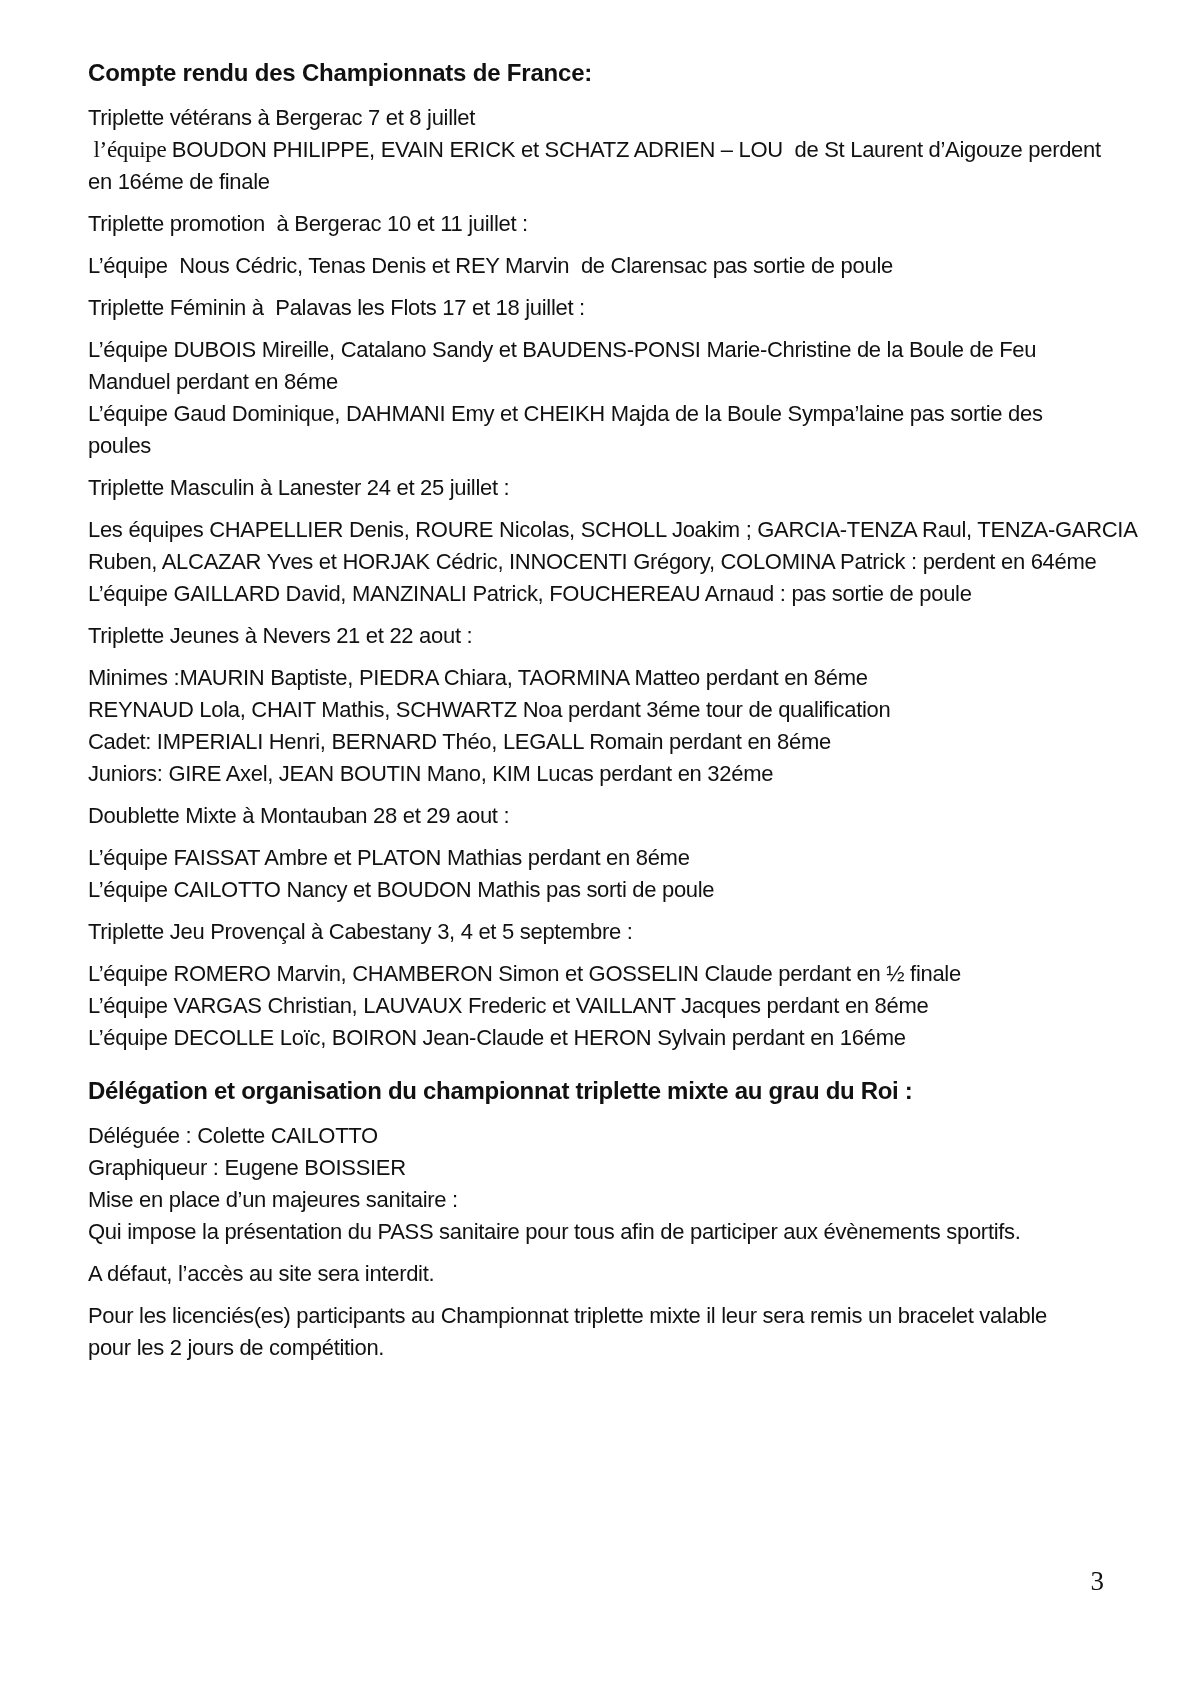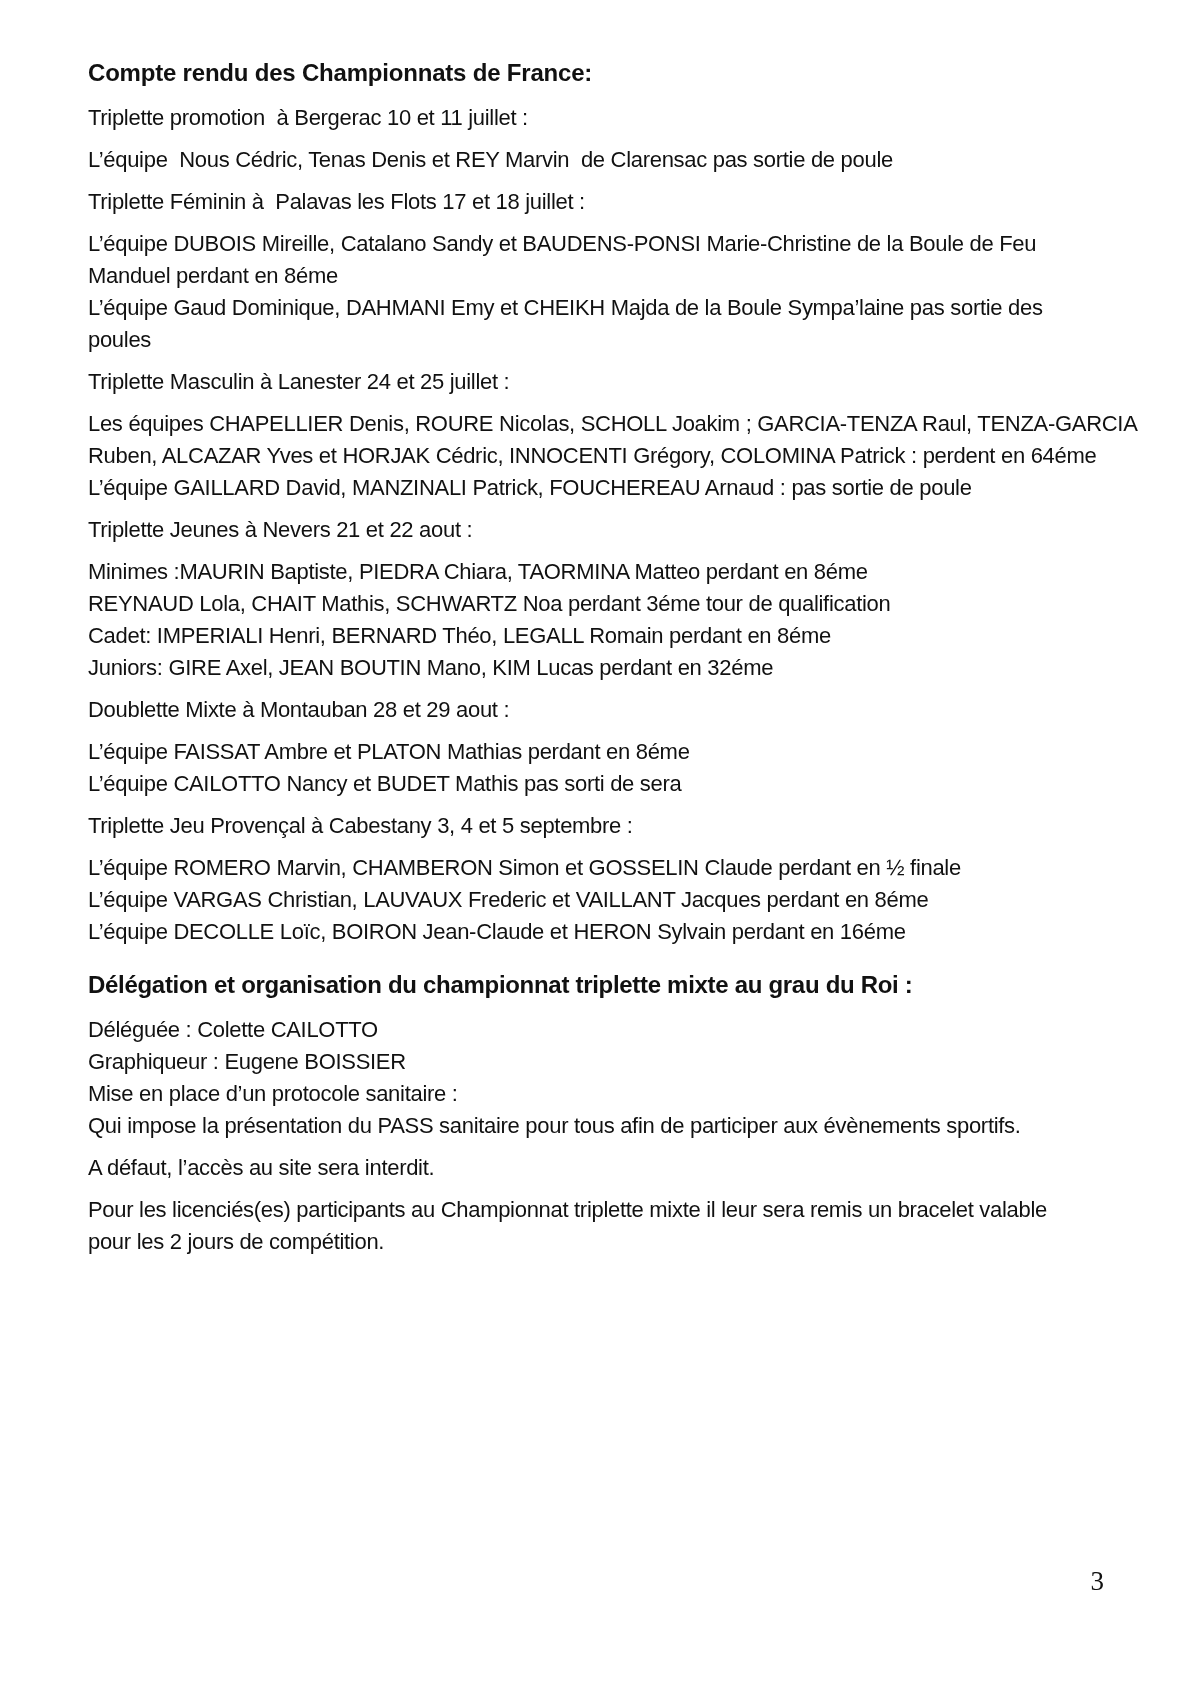--- a/index.html
+++ b/index.html
@@ -50,20 +50,25 @@
 </style>
 </head>
 <body>
 
 <div class="page">
   <div>
       <div class="block heading">
         <div class="line">Compte rendu des Championnats de France:</div>
       </div>
       <div class="block p">
+        <div class="line">Triplette vétérans à Bergerac 7 et 8 juillet</div>
+        <div class="line"><span class="serif"> l’équipe </span><span>BOUDON PHILIPPE, EVAIN ERICK et SCHATZ ADRIEN – LOU  de St Laurent d’Aigouze perdent</span></div>
+        <div class="line">en 16éme de finale</div>
+      </div>
+      <div class="block p">
         <div class="line">Triplette promotion  à Bergerac 10 et 11 juillet :</div>
       </div>
       <div class="block p">
         <div class="line">L’équipe  Nous Cédric, Tenas Denis et REY Marvin  de Clarensac pas sortie de poule</div>
       </div>
       <div class="block p">
         <div class="line">Triplette Féminin à  Palavas les Flots 17 et 18 juillet :</div>
       </div>
       <div class="block p">
         <div class="line">L’équipe DUBOIS Mireille, Catalano Sandy et BAUDENS-PONSI Marie-Christine de la Boule de Feu</div>
@@ -86,37 +91,37 @@
         <div class="line">Minimes :MAURIN Baptiste, PIEDRA Chiara, TAORMINA Matteo perdant en 8éme</div>
         <div class="line">REYNAUD Lola, CHAIT Mathis, SCHWARTZ Noa perdant 3éme tour de qualification</div>
         <div class="line">Cadet: IMPERIALI Henri, BERNARD Théo, LEGALL Romain perdant en 8éme</div>
         <div class="line">Juniors: GIRE Axel, JEAN BOUTIN Mano, KIM Lucas perdant en 32éme</div>
       </div>
       <div class="block p">
         <div class="line">Doublette Mixte à Montauban 28 et 29 aout :</div>
       </div>
       <div class="block p">
         <div class="line">L’équipe FAISSAT Ambre et PLATON Mathias perdant en 8éme</div>
-        <div class="line">L’équipe CAILOTTO Nancy et BUDET Mathis pas sorti de sera</div>
+        <div class="line">L’équipe CAILOTTO Nancy et BOUDON Mathis pas sorti de poule</div>
       </div>
       <div class="block p">
         <div class="line">Triplette Jeu Provençal à Cabestany 3, 4 et 5 septembre :</div>
       </div>
       <div class="block p">
         <div class="line">L’équipe ROMERO Marvin, CHAMBERON Simon et GOSSELIN Claude perdant en ½ finale</div>
         <div class="line">L’équipe VARGAS Christian, LAUVAUX Frederic et VAILLANT Jacques perdant en 8éme</div>
         <div class="line">L’équipe DECOLLE Loïc, BOIRON Jean-Claude et HERON Sylvain perdant en 16éme</div>
       </div>
       <div class="block section-heading">
         <div class="line">Délégation et organisation du championnat triplette mixte au grau du Roi :</div>
       </div>
       <div class="block p">
         <div class="line">Déléguée : Colette CAILOTTO</div>
         <div class="line">Graphiqueur : Eugene BOISSIER</div>
-        <div class="line">Mise en place d’un protocole sanitaire :</div>
+        <div class="line">Mise en place d’un majeures sanitaire :</div>
         <div class="line">Qui impose la présentation du PASS sanitaire pour tous afin de participer aux évènements sportifs.</div>
       </div>
       <div class="block p">
       </div>
       <div class="block p">
         <div class="line">A défaut, l’accès au site sera interdit.</div>
       </div>
       <div class="block p">
         <div class="line">Pour les licenciés(es) participants au Championnat triplette mixte il leur sera remis un bracelet valable</div>
         <div class="line">pour les 2 jours de compétition.</div>

